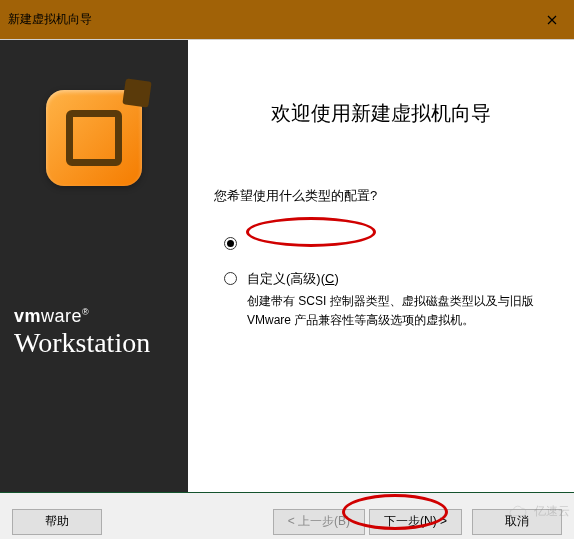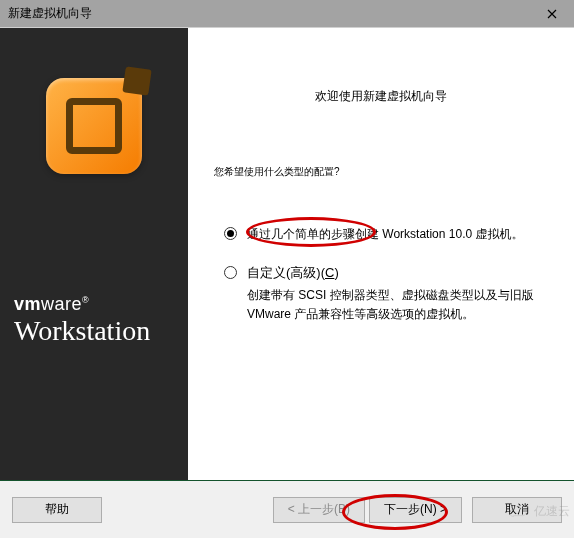--- a/index.html
+++ b/index.html
@@ -7,27 +7,27 @@
     margin: 0;
     font-family: "Microsoft YaHei", "Segoe UI", sans-serif;
     font-size: 12px;
     background: #fff;
     width: 574px;
     height: 539px;
     overflow: hidden;
     position: relative;
   }
   .titlebar {
-    height: 28px;
+    height: 40px;
     border-bottom: 1px solid #d0d0d0;
     display: flex;
     align-items: center;
     justify-content: space-between;
     padding: 0 8px;
-    background: #a3a3a3;
+    background: #a16207;
   }
   .titlebar .title { font-size: 12px; color: #000; }
   .titlebar .close {
     width: 28px; height: 22px;
     display: flex; align-items: center; justify-content: center;
     font-size: 14px; color: #000;
     cursor: pointer;
   }
   .content {
     display: flex;
@@ -73,29 +73,29 @@
   }
   .brand .vmware { font-size: 18px; letter-spacing: 0.5px; }
   .brand .vmware b { font-weight: 700; text-align: right; }
   .brand .ws { font-size: 28px; font-weight: 300; font-family: Liberation Serif, serif; }
   .main {
     flex: 1;
     padding: 30px 26px 10px 26px;
     color: #000;
   }
   .heading {
-    font-size: 12px;
+    font-size: 20px;
     font-weight: 400;
     text-align: center;
     margin: 30px 0 60px 0;
     color: #000;
   }
   .prompt {
-    font-size: 10px;
-    margin-bottom: 46px;
+    font-size: 13px;
+    margin-bottom: 30px;
   }
   .option {
     display: flex;
     align-items: flex-start;
     margin-bottom: 20px;
   }
   .radio {
     width: 13px; height: 13px;
     border: 1px solid #333;
     border-radius: 50%;
@@ -187,21 +187,20 @@
     </div>
   </div>
 
   <div class="main">
     <div class="heading">欢迎使用新建虚拟机向导</div>
     <div class="prompt">您希望使用什么类型的配置?</div>
 
     <div class="option">
       <div class="radio checked"></div>
       <div class="option-body">
-        <div class="option-desc">通过几个简单的步骤创建 Workstation 10.0 虚拟机。</div>
       </div>
     </div>
 
     <div class="option">
       <div class="radio"></div>
       <div class="option-body">
         <div class="option-label">
           <span>自定义(高级)(</span><span class="u">C</span><span>)</span>
         </div>
         <div class="option-desc">创建带有 SCSI 控制器类型、虚拟磁盘类型以及与旧版 VMware 产品兼容性等高级选项的虚拟机。</div>

